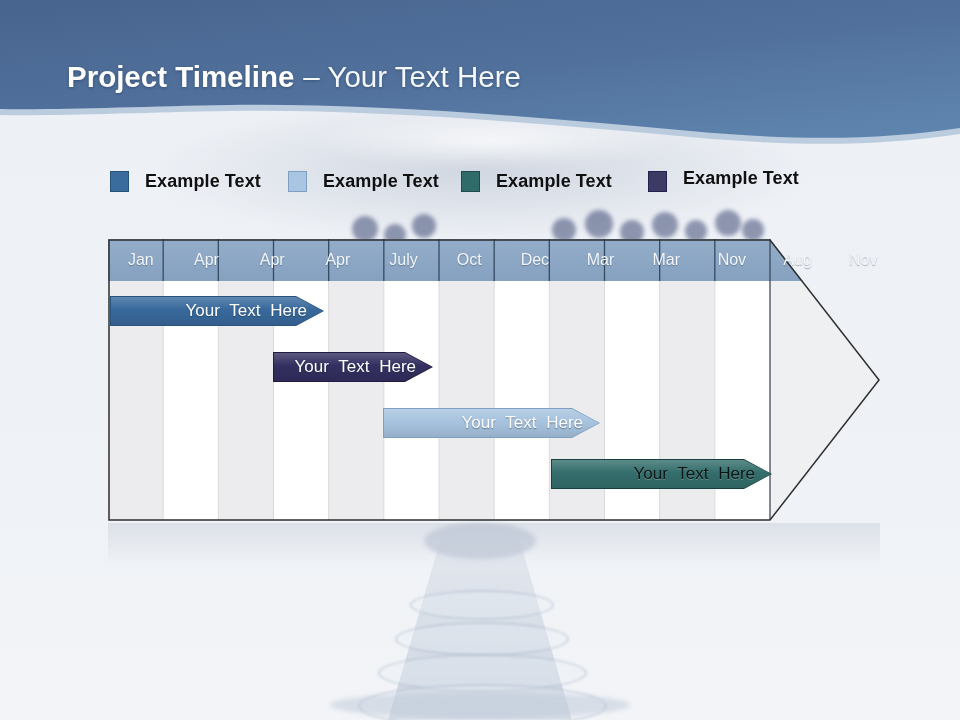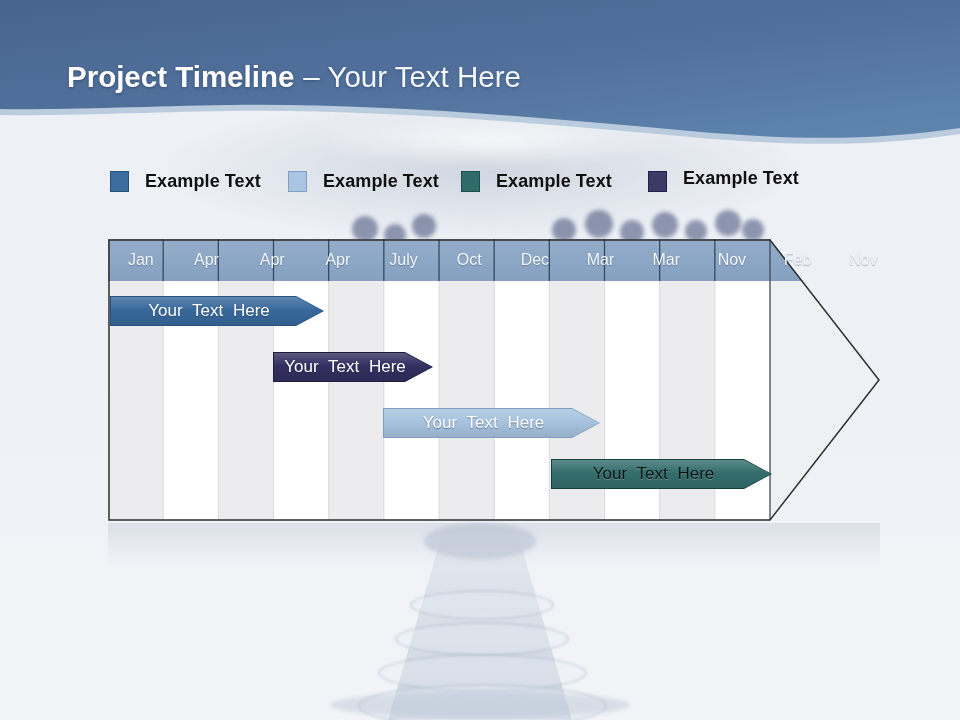--- a/index.html
+++ b/index.html
@@ -43,21 +43,21 @@
   .li-4 .legend-label{position:relative;top:-3px;}
   
   .timeline{position:absolute;left:108px;top:239px;width:772px;height:282px;}
   .months{position:absolute;left:0;top:0;width:788px;height:42px;display:flex;}
   .month-cell{flex:1;display:flex;align-items:center;justify-content:center;
     color:#f2f6fa;font-size:16px;text-shadow:0 1px 1px rgba(30,50,75,.35);}
   .bar{position:absolute;height:30px;
     clip-path:polygon(0 0, calc(100% - 28px) 0, 100% 50%, calc(100% - 28px) 100%, 0 100%);}
   .bar-fill{position:absolute;inset:1px;
     clip-path:polygon(0 0, calc(100% - 27px) 0, 100% 50%, calc(100% - 27px) 100%, 0 100%);
-    display:flex;align-items:center;justify-content:center;padding-right:16px;box-sizing:border-box;}
+    display:flex;align-items:center;justify-content:flex-end;padding-right:16px;box-sizing:border-box;}
   .bar-fill::before{content:"";position:absolute;inset:0;
     background:linear-gradient(180deg, rgba(255,255,255,.20) 0%, rgba(255,255,255,0) 45%, rgba(0,0,0,.10) 100%);}
   .bar-label{position:relative;font-size:17px;word-spacing:5px;white-space:nowrap;
     text-shadow:0 1px 1px rgba(20,35,55,.45);}
   .bar.dark-text .bar-label{text-shadow:0 1px 0 rgba(255,255,255,.25);}
   .bar1{left:2px;  top:57px;  width:214px;}
   .bar2{left:165px;top:113px; width:160px;}
   .bar3{left:275px;top:169px; width:217px;}
   .bar4{left:443px;top:220px; width:221px;}
 </style>
@@ -183,21 +183,21 @@
       <div class="month-cell">Jan</div>
       <div class="month-cell">Apr</div>
       <div class="month-cell">Apr</div>
       <div class="month-cell">Apr</div>
       <div class="month-cell">July</div>
       <div class="month-cell">Oct</div>
       <div class="month-cell">Dec</div>
       <div class="month-cell">Mar</div>
       <div class="month-cell">Mar</div>
       <div class="month-cell">Nov</div>
-      <div class="month-cell">Feb</div>
+      <div class="month-cell">Aug</div>
       <div class="month-cell">Nov</div>
     </div>
 
     
     <div class="bar bar1" style="background-color: rgb(39, 83, 126);">
       <div class="bar-fill" style="background-color: rgb(56, 105, 156);">
         <span class="bar-label" style="color: rgb(255, 255, 255);">Your Text Here</span>
       </div>
     </div>
     <div class="bar bar2" style="background-color: rgb(31, 28, 64);">

